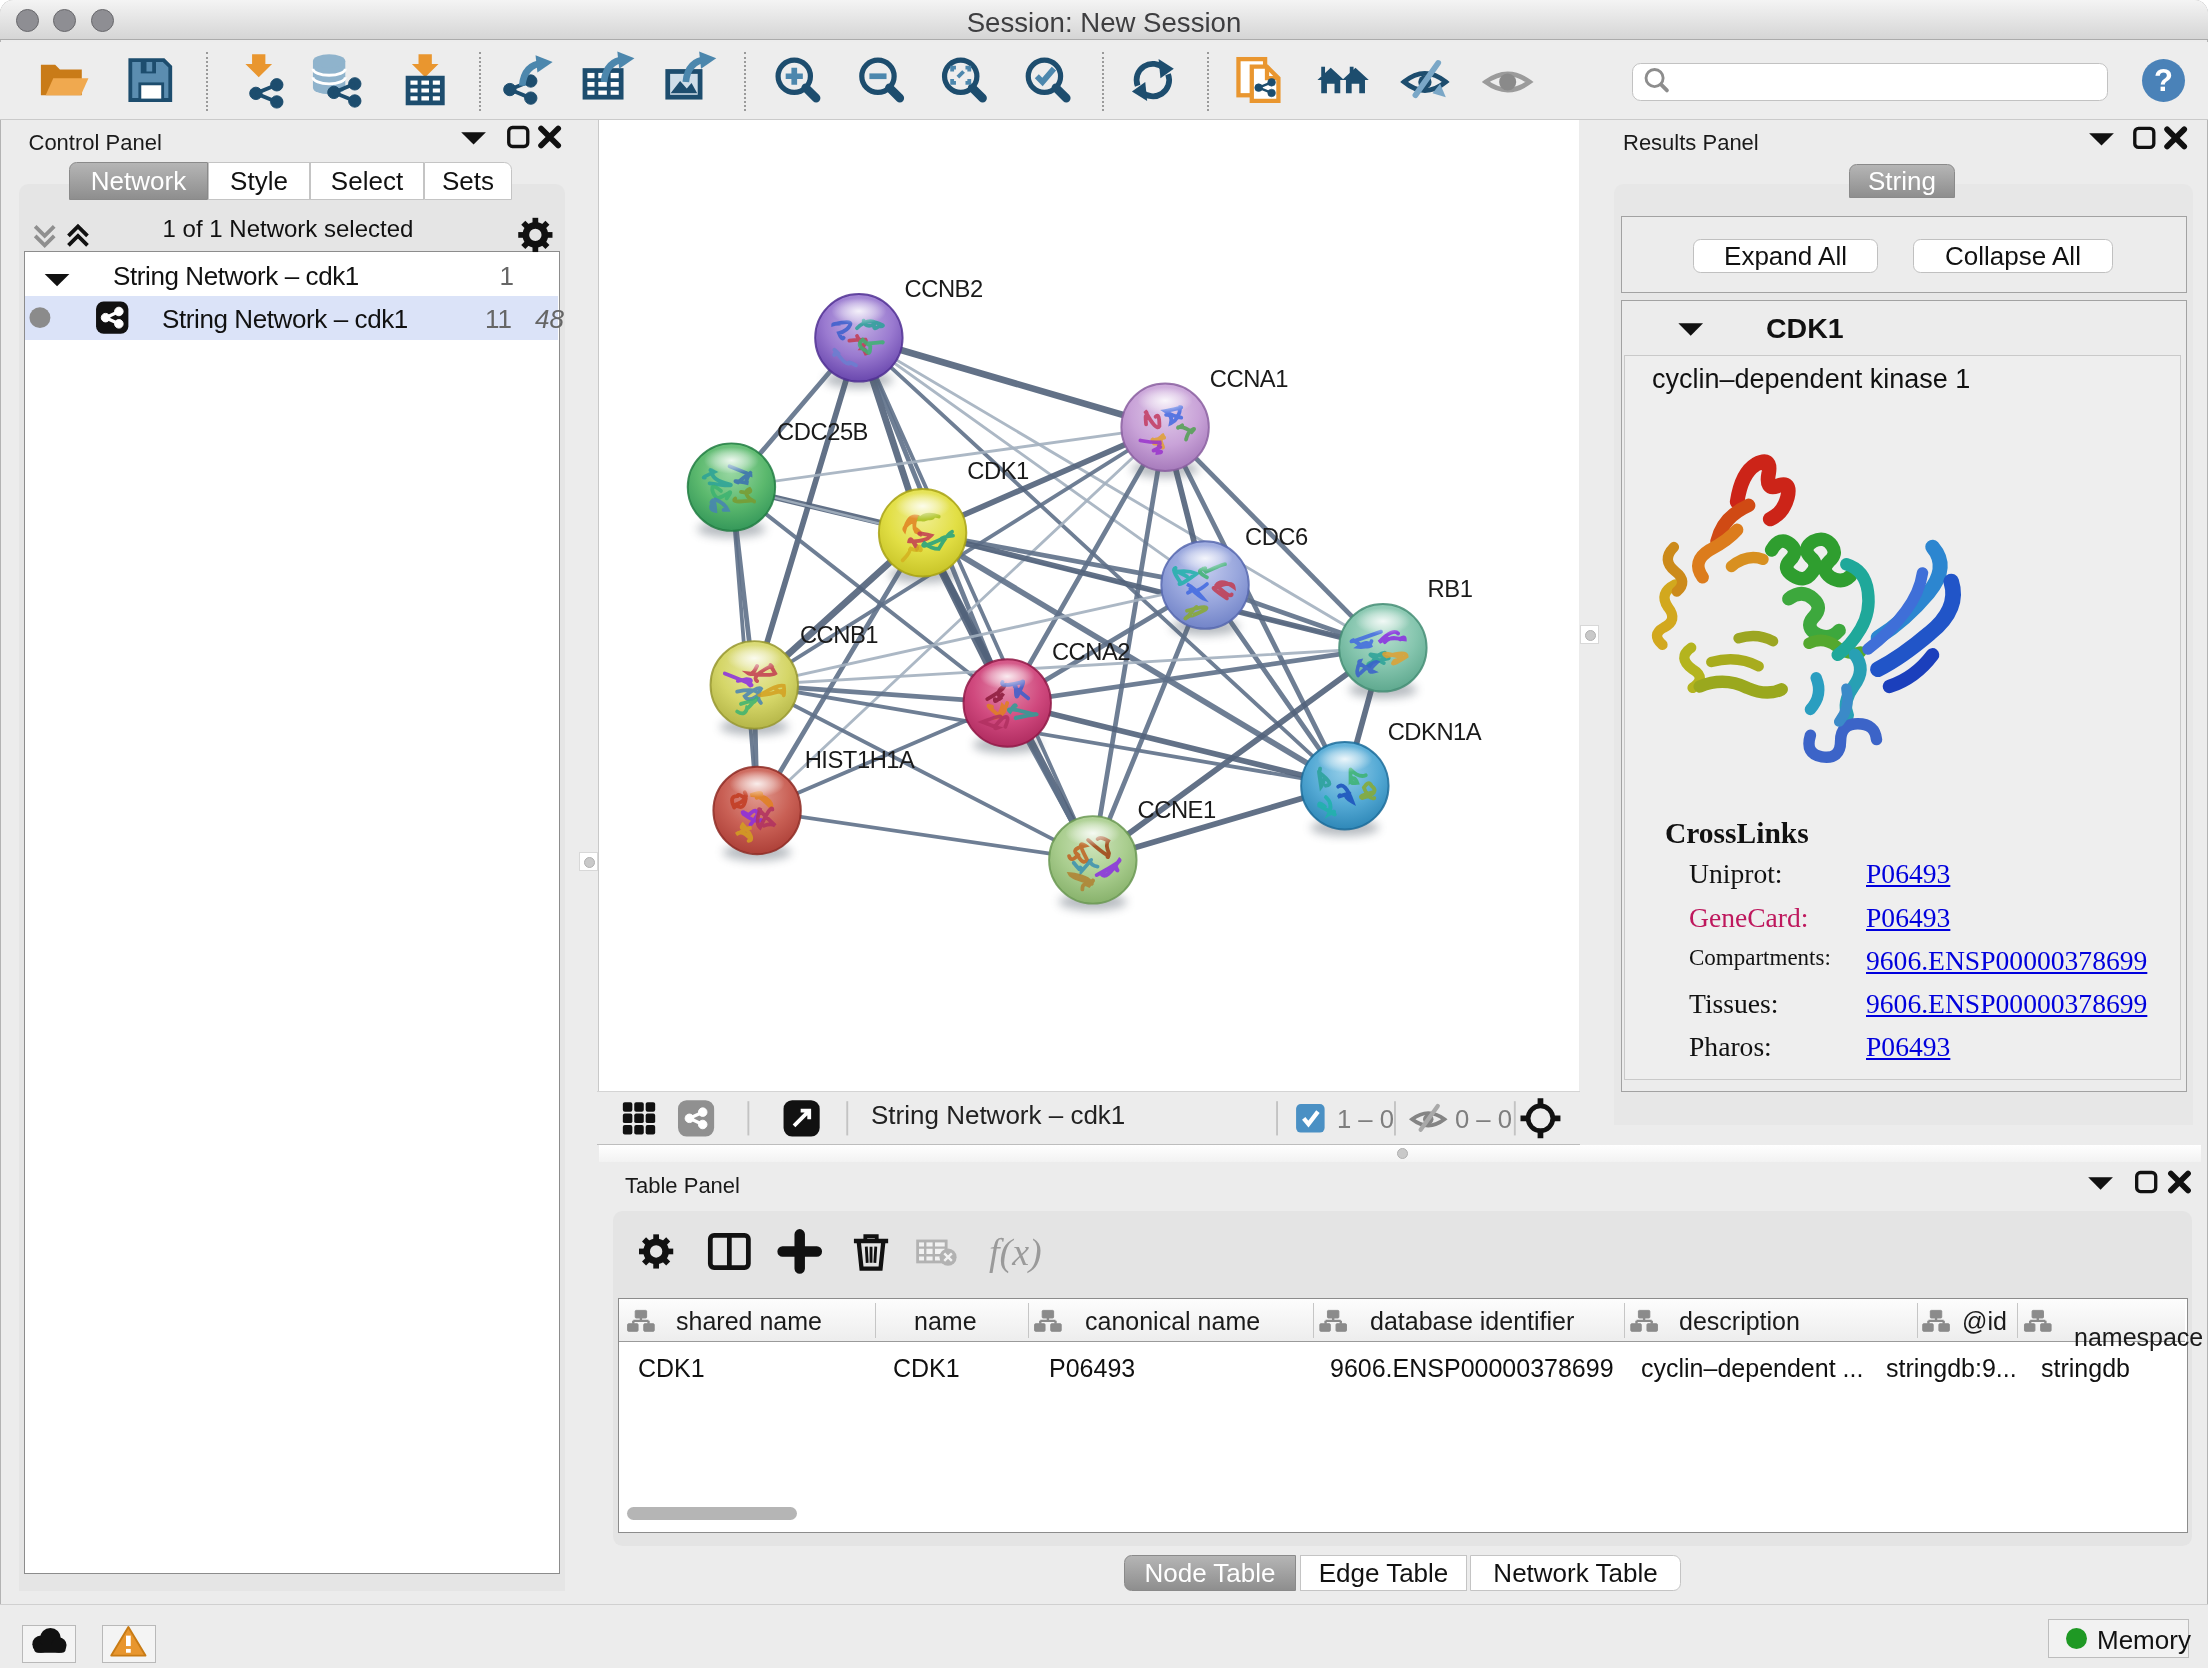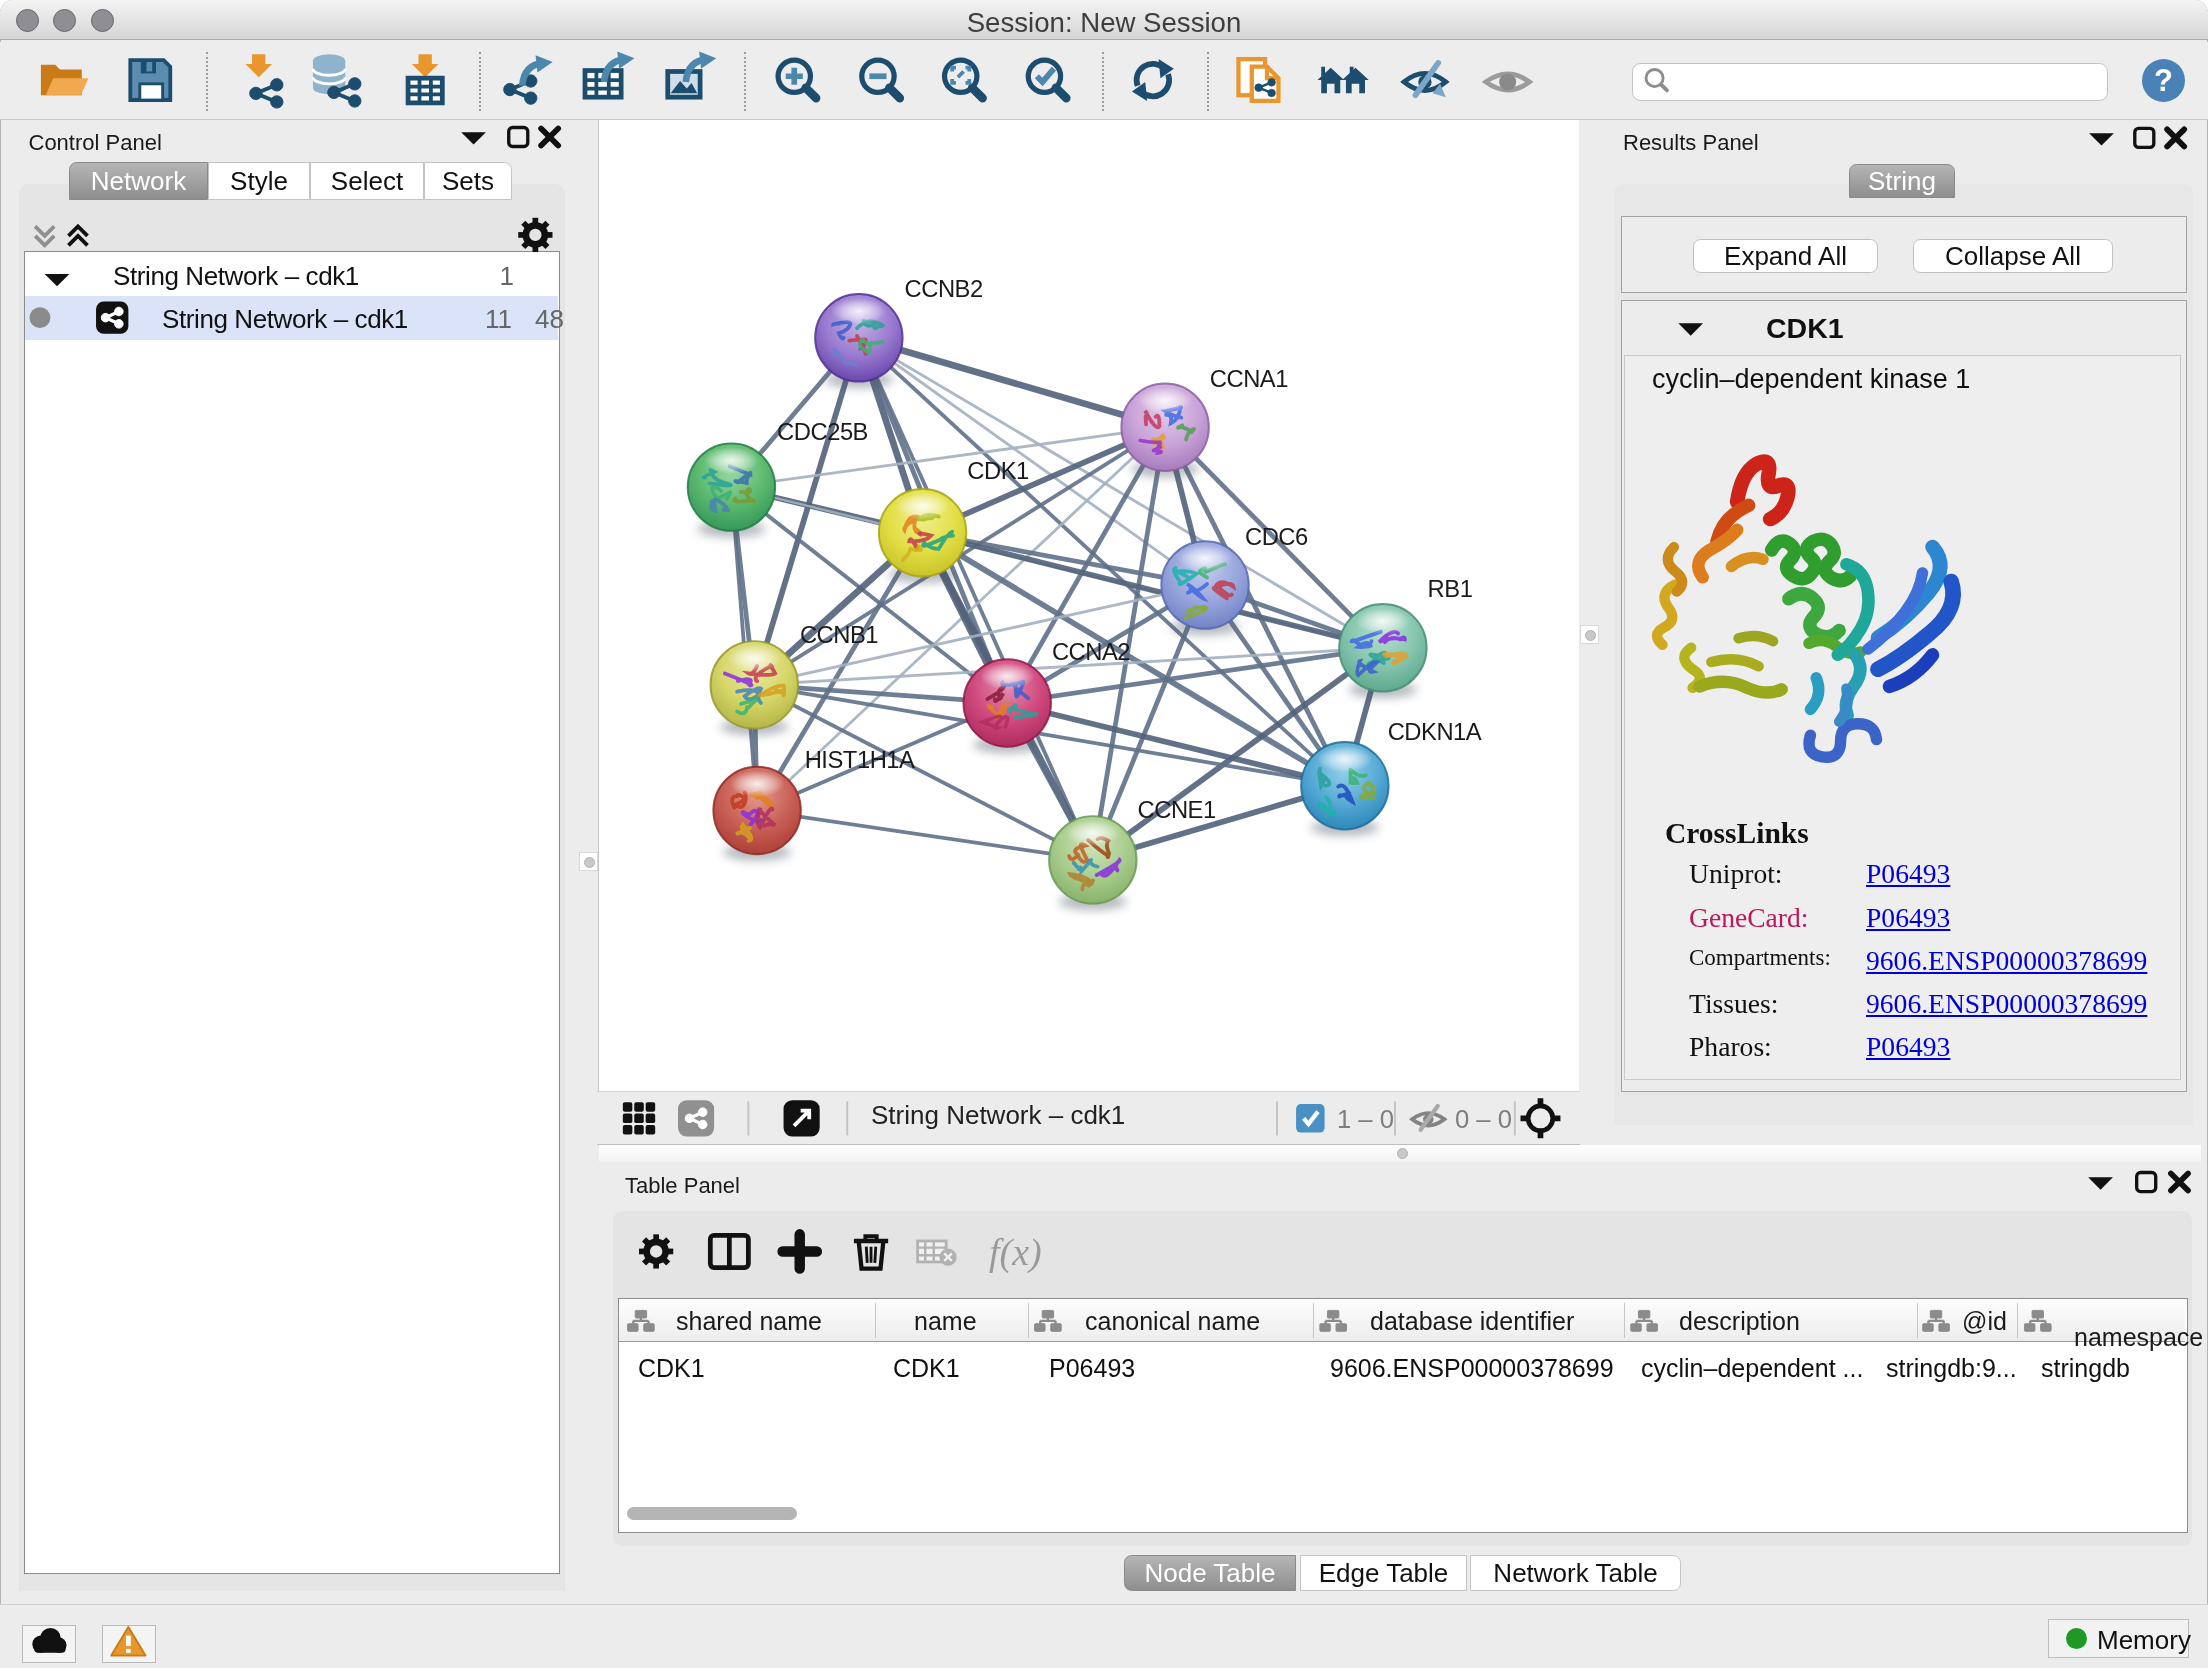--- a/index.html
+++ b/index.html
@@ -222,27 +222,30 @@
     <div id="helpbtn">?</div>
   </div>
 
   <div class="phead" style="left:28.5px; top:130px;">Control Panel</div>
   <div id="cpbuttons"></div>
   <div id="cpcontent"></div>
   <div class="tab tabsel" style="left:69px; top:162px; width:139px; border-radius:7.6px 0 0 0;">Network</div>
   <div class="tab" style="left:208px; top:162px; width:102px;">Style</div>
   <div class="tab" style="left:310px; top:162px; width:114px;">Select</div>
   <div class="tab" style="left:424px; top:162px; width:88px; border-radius:0 7.6px 0 0;">Sets</div>
+  <div id="cpbar">
+    <div style="position:absolute; left:264px; top:11.4px; transform:translateX(-50%); font-size:24px; color:#111;">1 of 1 Network selected</div>
+  </div>
   <div id="cplist">
     <div class="row2"></div>
     <div style="position:absolute; left:88px; top:8.6px; font-size:26px; letter-spacing:-0.4px; color:#111;">String Network – cdk1</div>
     <div style="position:absolute; right:45px; top:8.6px; font-size:26px; color:#666;">1</div>
     <div style="position:absolute; left:137px; top:52px; font-size:26px; letter-spacing:-0.4px; color:#111;">String Network – cdk1</div>
     <div style="position:absolute; left:460px; top:52px; font-size:26px; color:#666;">11</div>
-    <div style="position:absolute; left:510px; top:52px; font-size:26px; color:#666;">48</div>
+    <div style="position:absolute; left:510px; top:52px; font-size:26px; color:#666;font-style:italic;">48</div>
   </div>
 
   <div class="vhandle" style="left:579px; top:852px;">
       <div class="dot"></div>
     </div>
   <div class="vhandle" style="left:1580px; top:625px;">
       <div class="dot"></div>
     </div>
   <div id="hsplit"></div>
   <div class="hdot" style="left:1397px; top:1148px;"></div>

